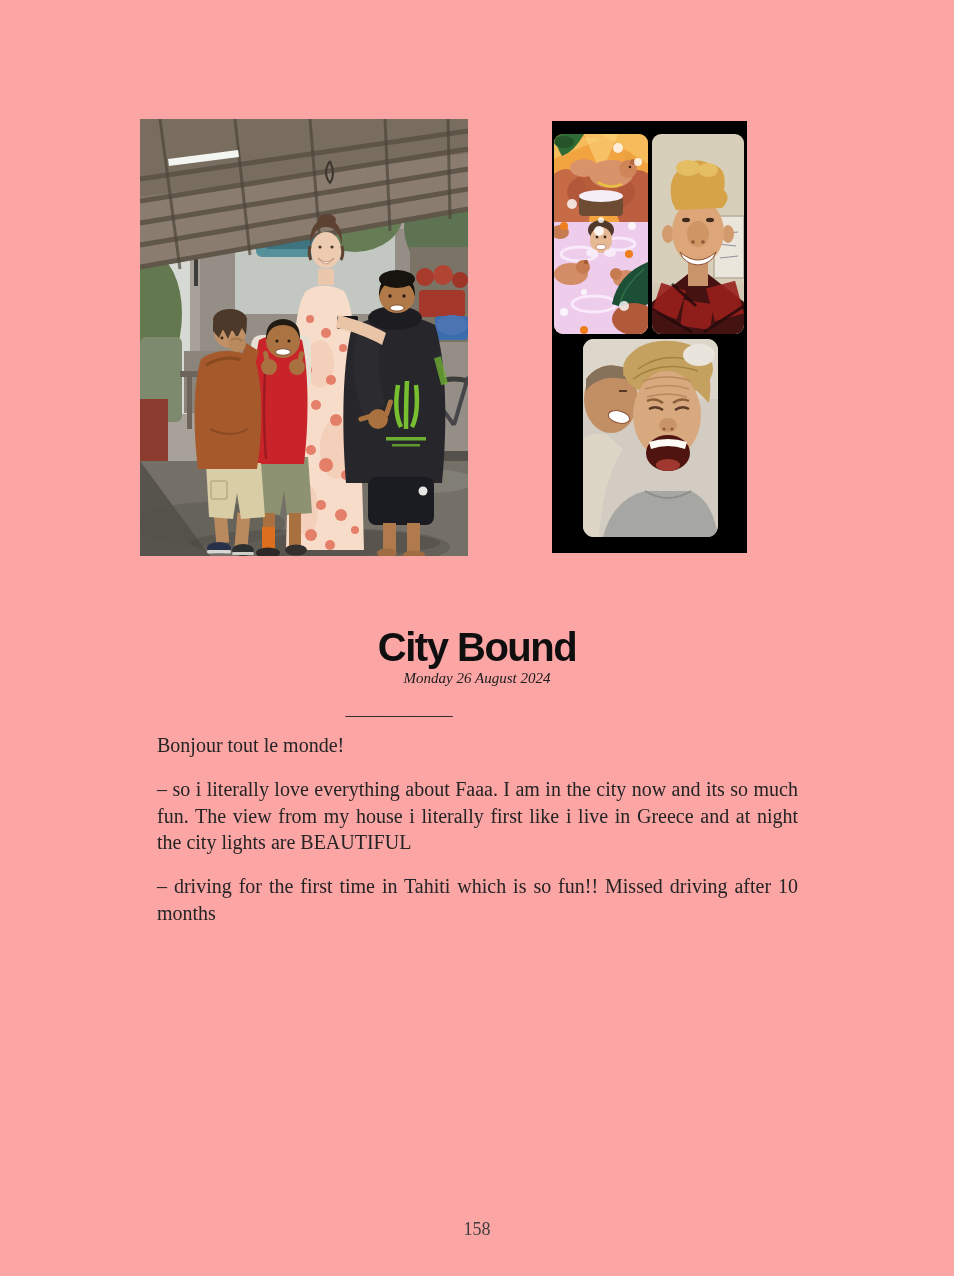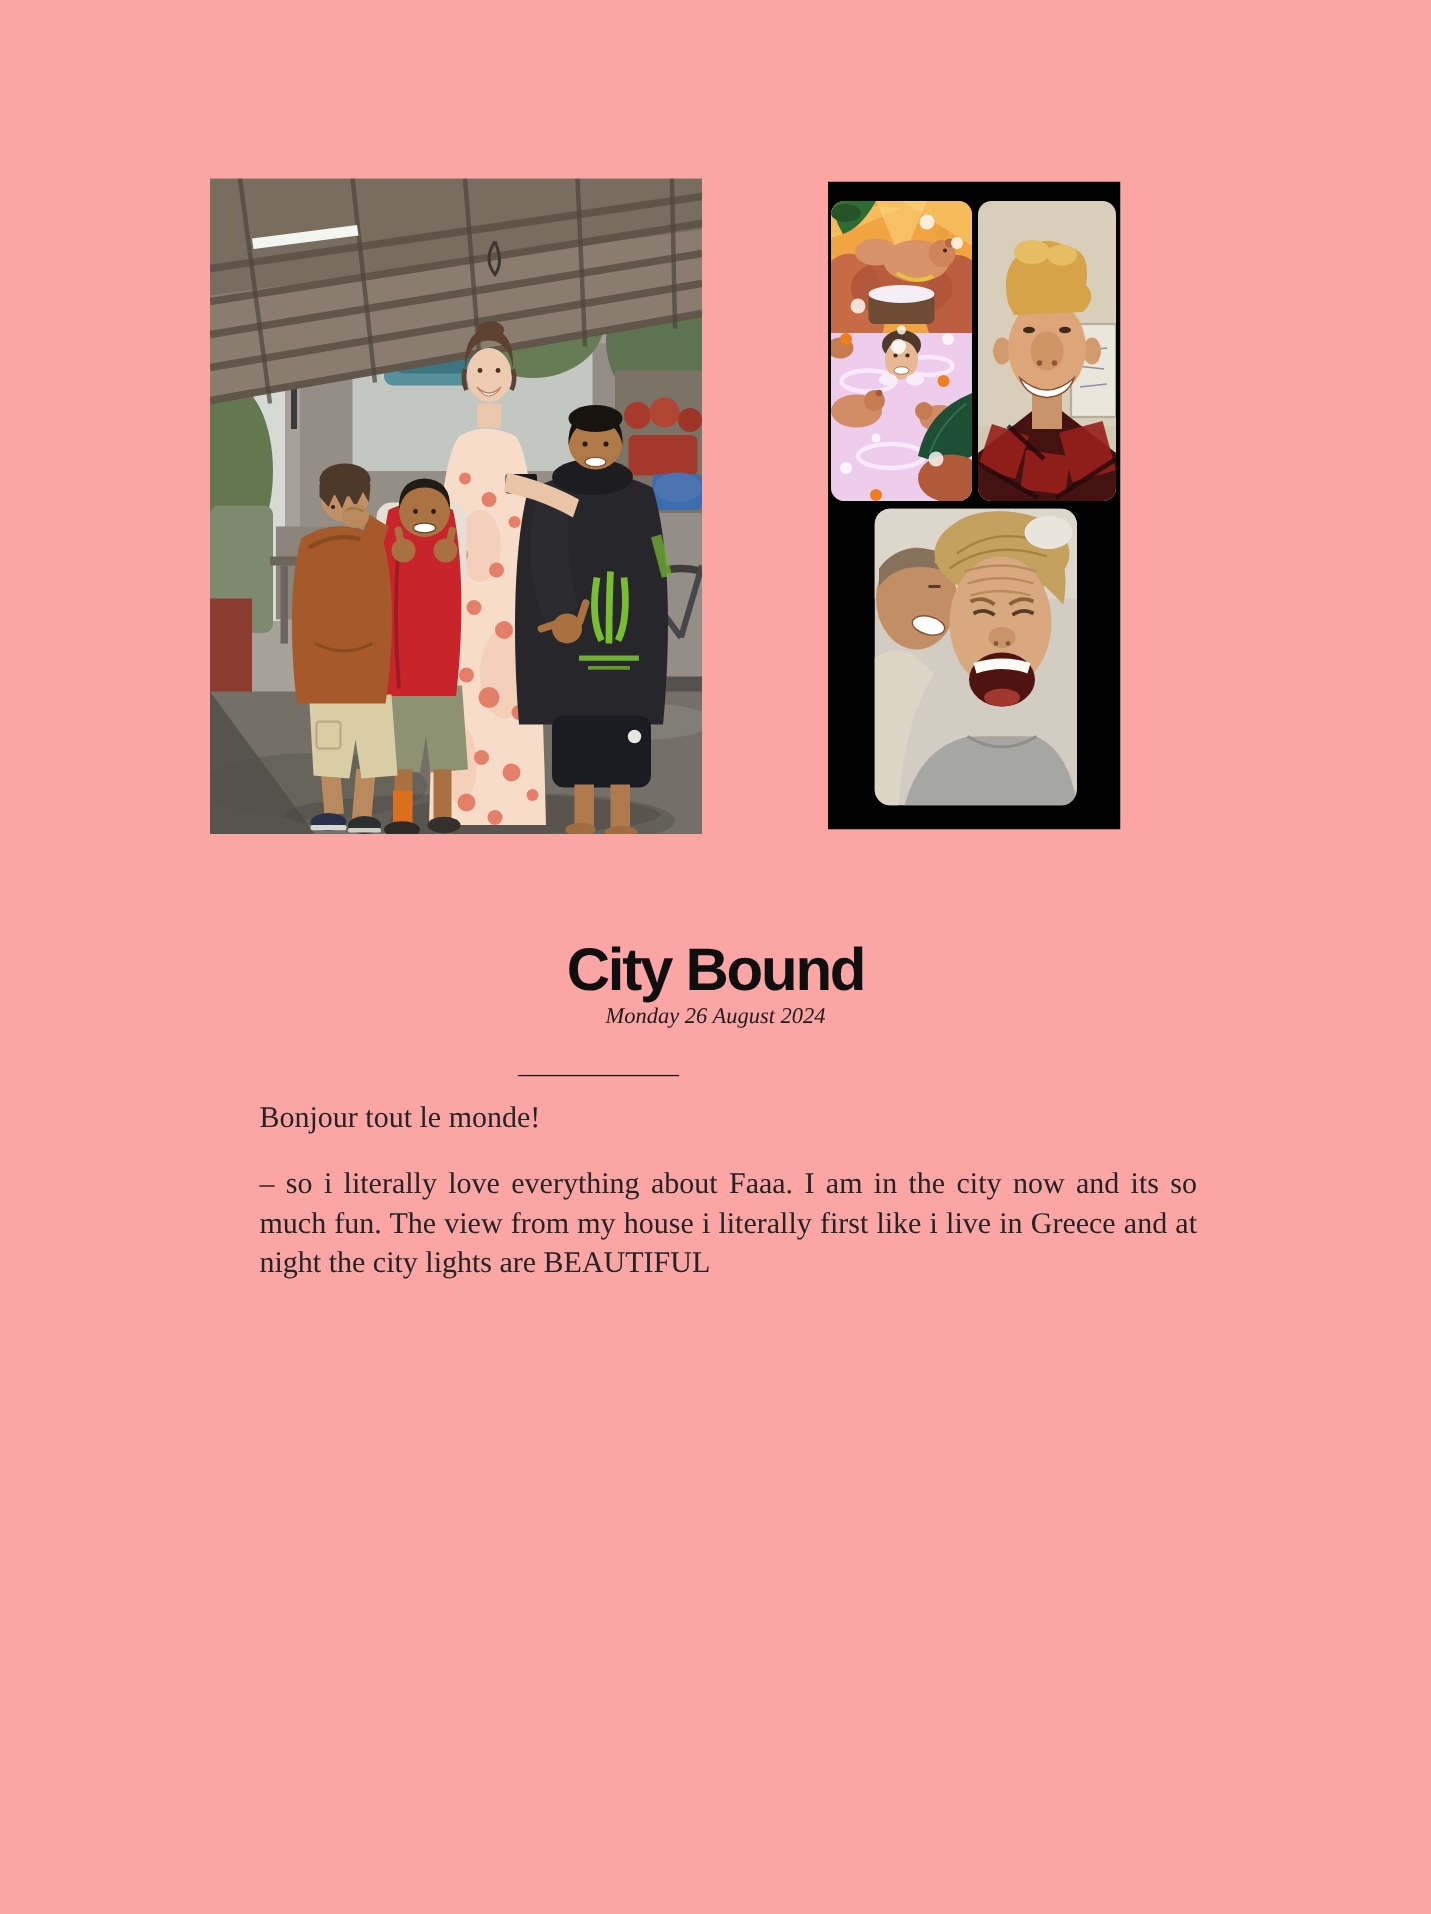--- a/index.html
+++ b/index.html
@@ -24,21 +24,21 @@
     text-align: center; font-style: italic; font-size: 15px; color: #1c1c1c;
   }
   .divider {
     position: absolute; left: 0; top: 700px; width: 798px; margin: 0;
     text-align: center; font-size: 16.5px; color: #111; letter-spacing: 0;
   }
   .body {
     position: absolute; left: 157px; top: 732px; width: 641px;
     font-size: 20px; line-height: 26.8px; text-align: justify; color: #242424;
   }
-  .body p { margin: 0 0 17px 16px; }
+  .body p { margin: 0 0 17px 0; }
   .page-number {
     position: absolute; left: 0; top: 1219px; width: 954px;
     text-align: center; font-size: 18px; color: #3d3d3d;
   }
 </style>
 </head>
 <body>
 
 <div class="page">
 
@@ -374,15 +374,17 @@
     </svg>
   </figure>
 
   <h1 class="title">City Bound</h1>
   <p class="date">Monday 26 August 2024</p>
   <p class="divider">_____________</p>
 
   <section class="body">
     <p class="para">Bonjour tout le monde!</p>
     <p class="para">– so i literally love everything about Faaa. I am in the city now and its so much fun. The view from my house i literally first like i live in Greece and at night the city lights are BEAUTIFUL</p>
+    <p class="para">– driving for the first time in Tahiti which is so fun!! Missed driving after 10 months</p>
   </section>
 
+  <div class="page-number">158</div>
 </div>
 
 </body></html>

